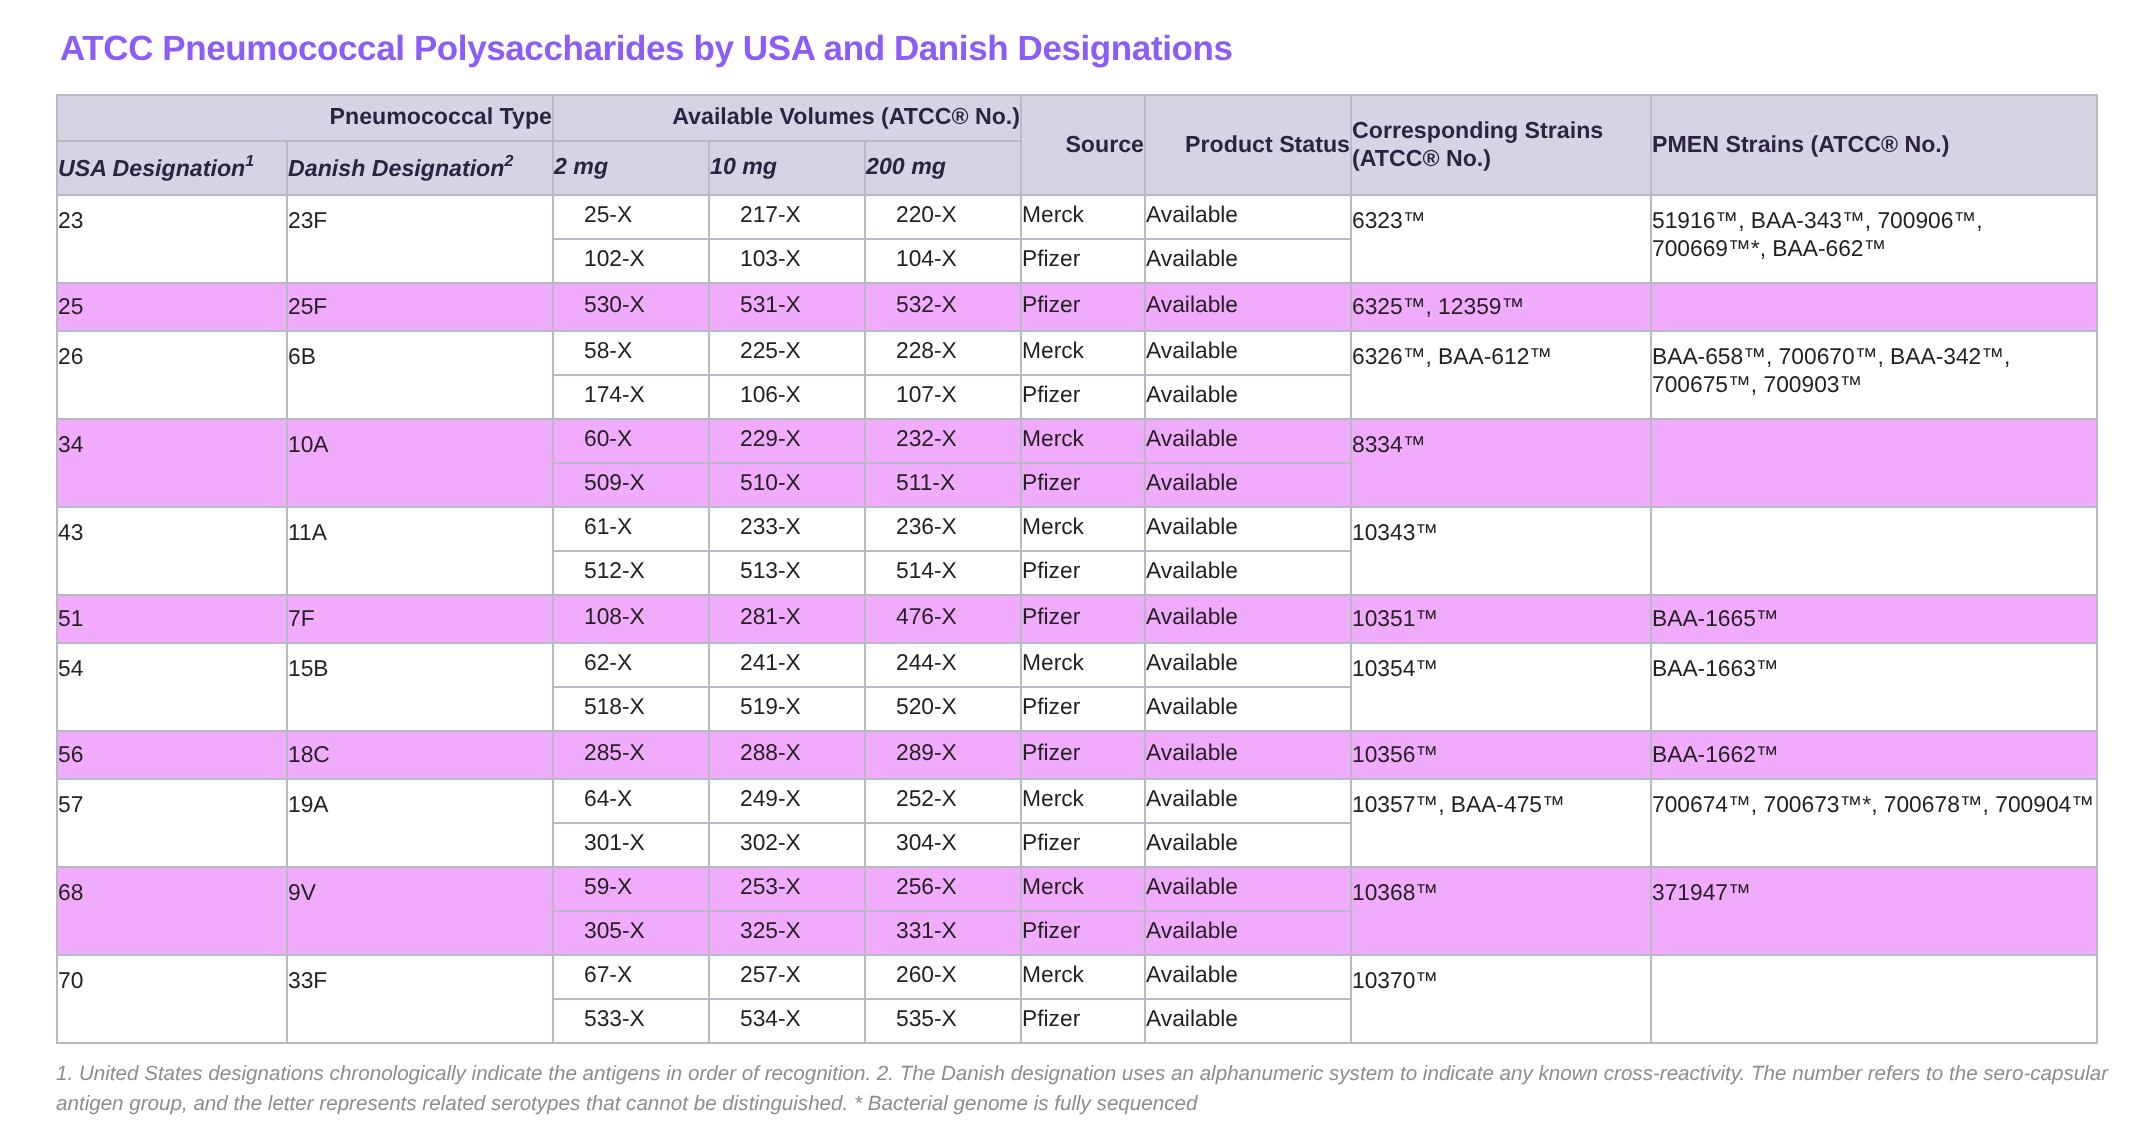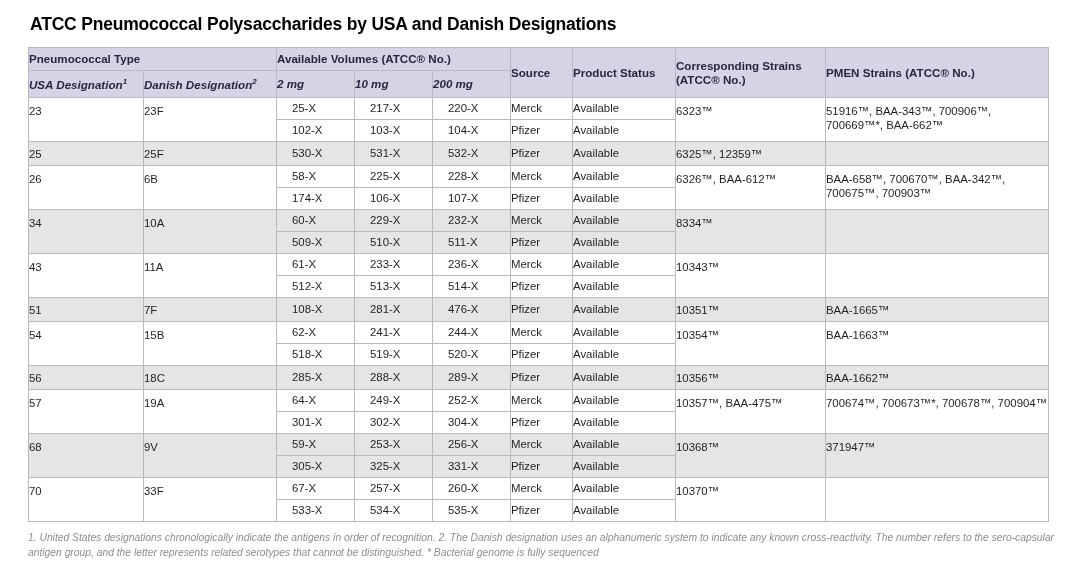--- a/index.html
+++ b/index.html
@@ -17,61 +17,61 @@
   .page {
     position: relative;
     width: 1075px;
     height: 564px;
     box-sizing: border-box;
     padding: 14px 18px 0 28px;
   }
   .doc-title {
     font-size: 17.5px;
     font-weight: bold;
-    color: #000000;
+    color: #8b5cf6;
     letter-spacing: -0.2px;
     margin: 0 0 12px 2px;
   }
   table.main {
     border-collapse: collapse;
     width: 1020px;
     table-layout: fixed;
     font-size: 11.5px;
   }
   table.main td, table.main th {
     border: 1px solid #b9b9c4;
     padding: 0;
     vertical-align: middle;
   }
   thead th {
     background: #d6d4e4;
     color: #2c2340;
     font-weight: bold;
     font-size: 11.6px;
-    text-align: left;
+    text-align: right;
     height: 22px;
     padding: 3px 6px;
     line-height: 1.2;
   }
   thead th.left {
     text-align: left;
   }
   thead th.sub {
     height: 26px;
     font-style: italic;
   }
   tbody td {
     height: 21px;
     padding: 2px 7px;
     line-height: 1.25;
     font-size: 11.4px;
     color: #231f20;
   }
   tbody tr.shade td {
-    background: #e5e5e5;
+    background: #f0abfc;
   }
   tbody td.vol {
     padding-left: 15px;
   }
   tbody td.grp {
     vertical-align: top;
     padding-top: 6px;
   }
   tbody td.grp.mid {
     vertical-align: middle;

